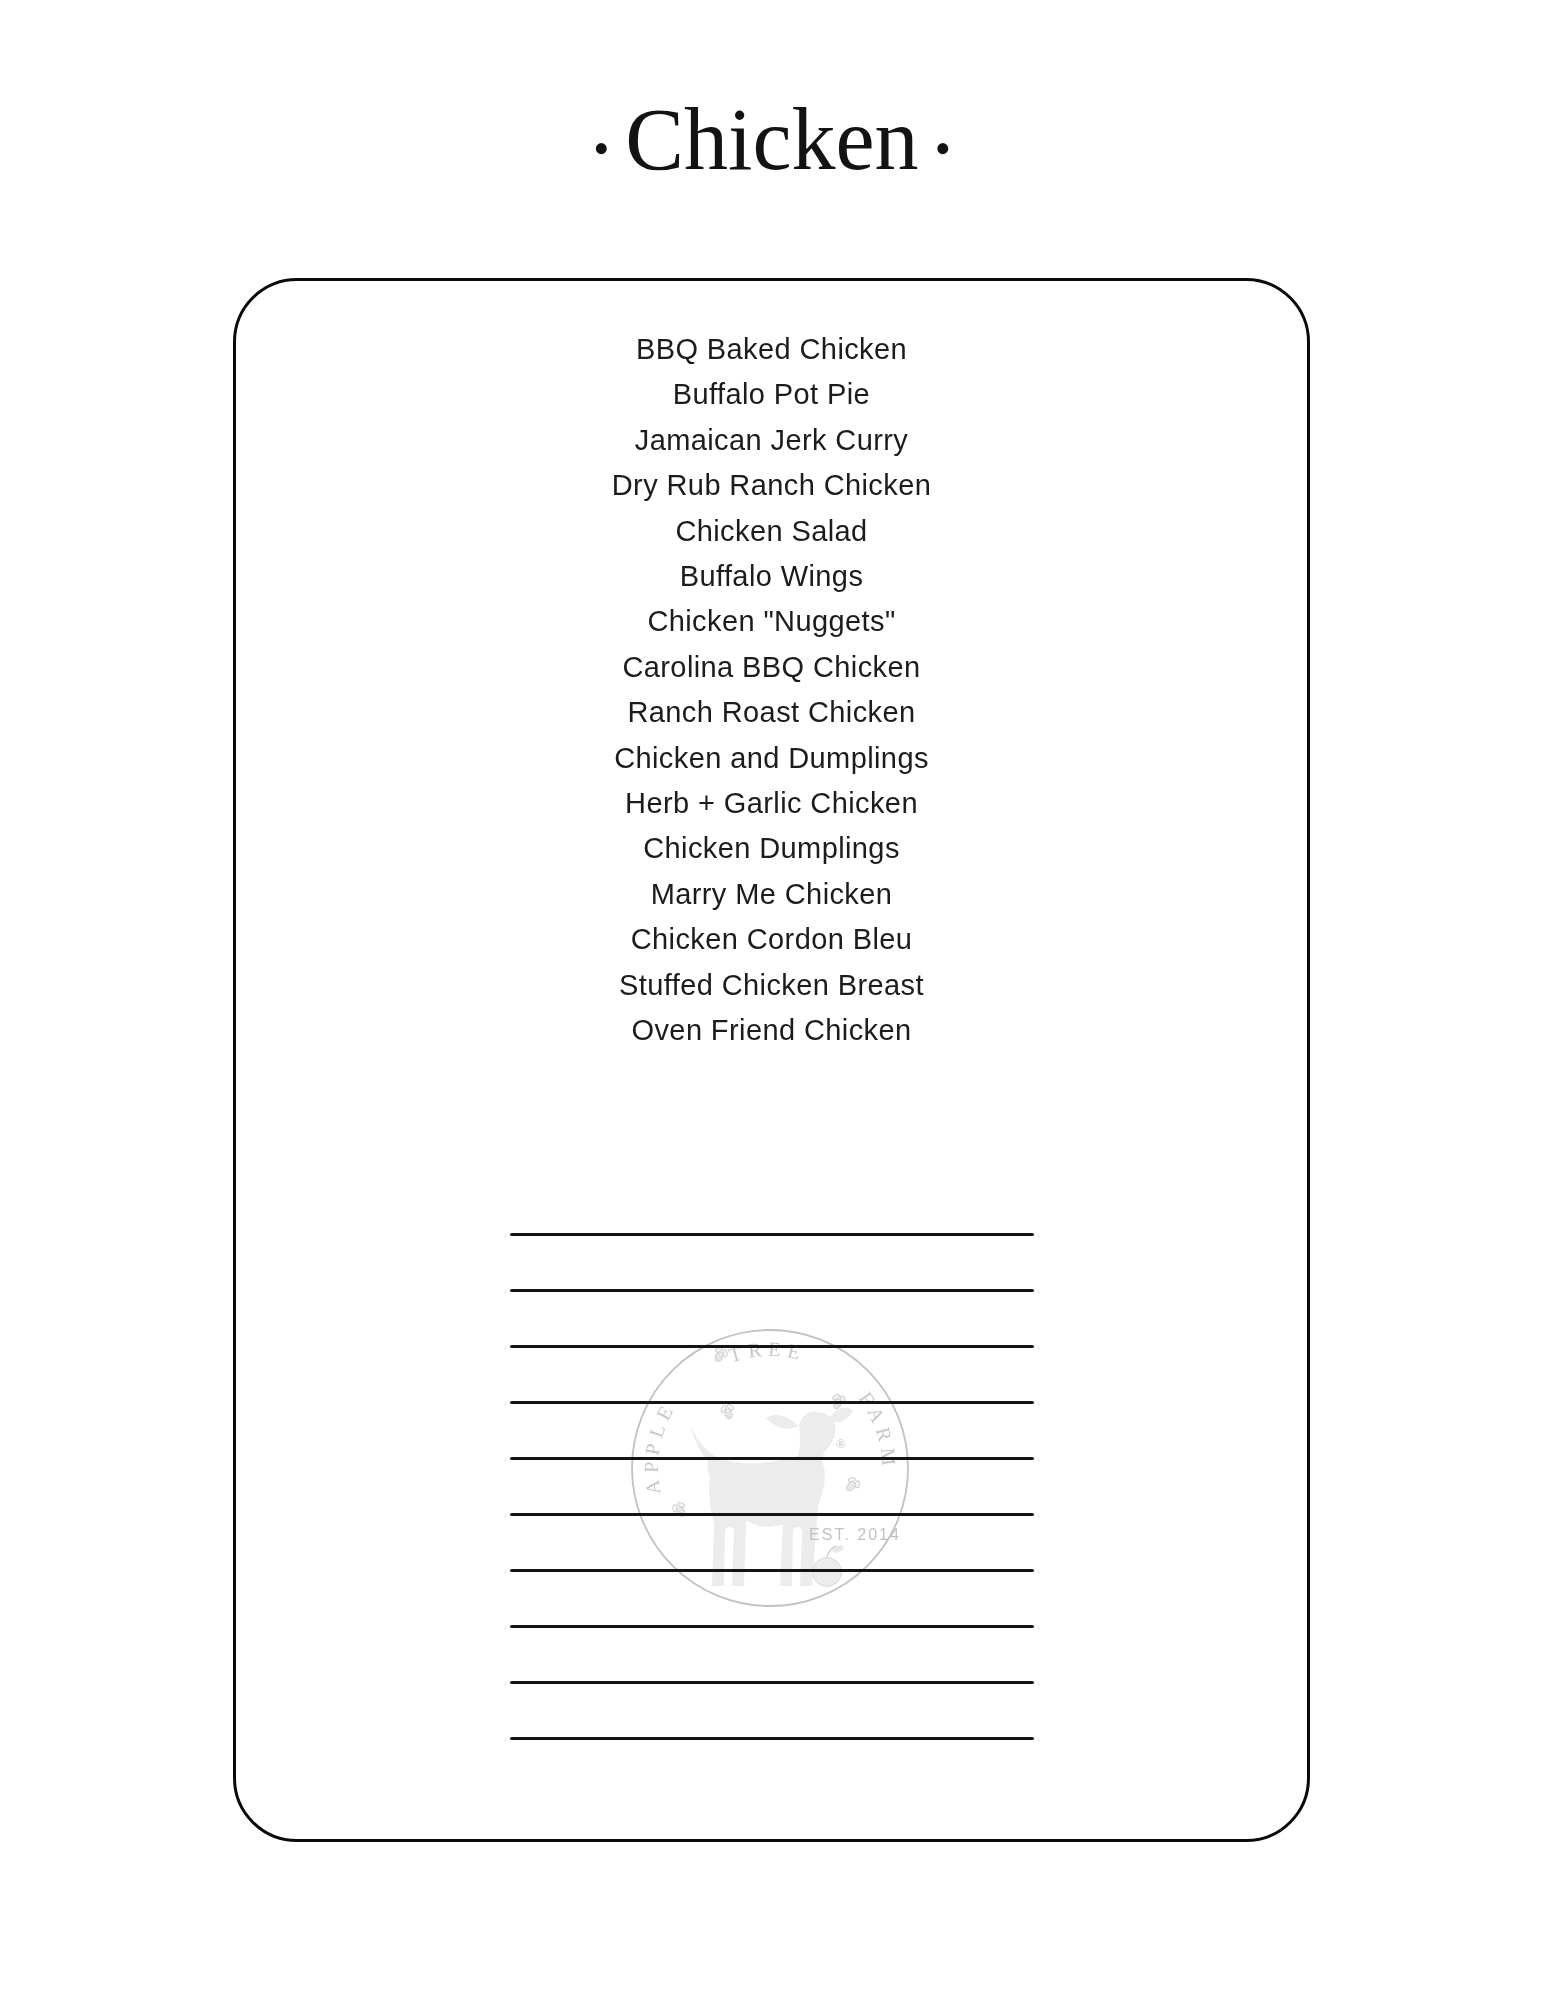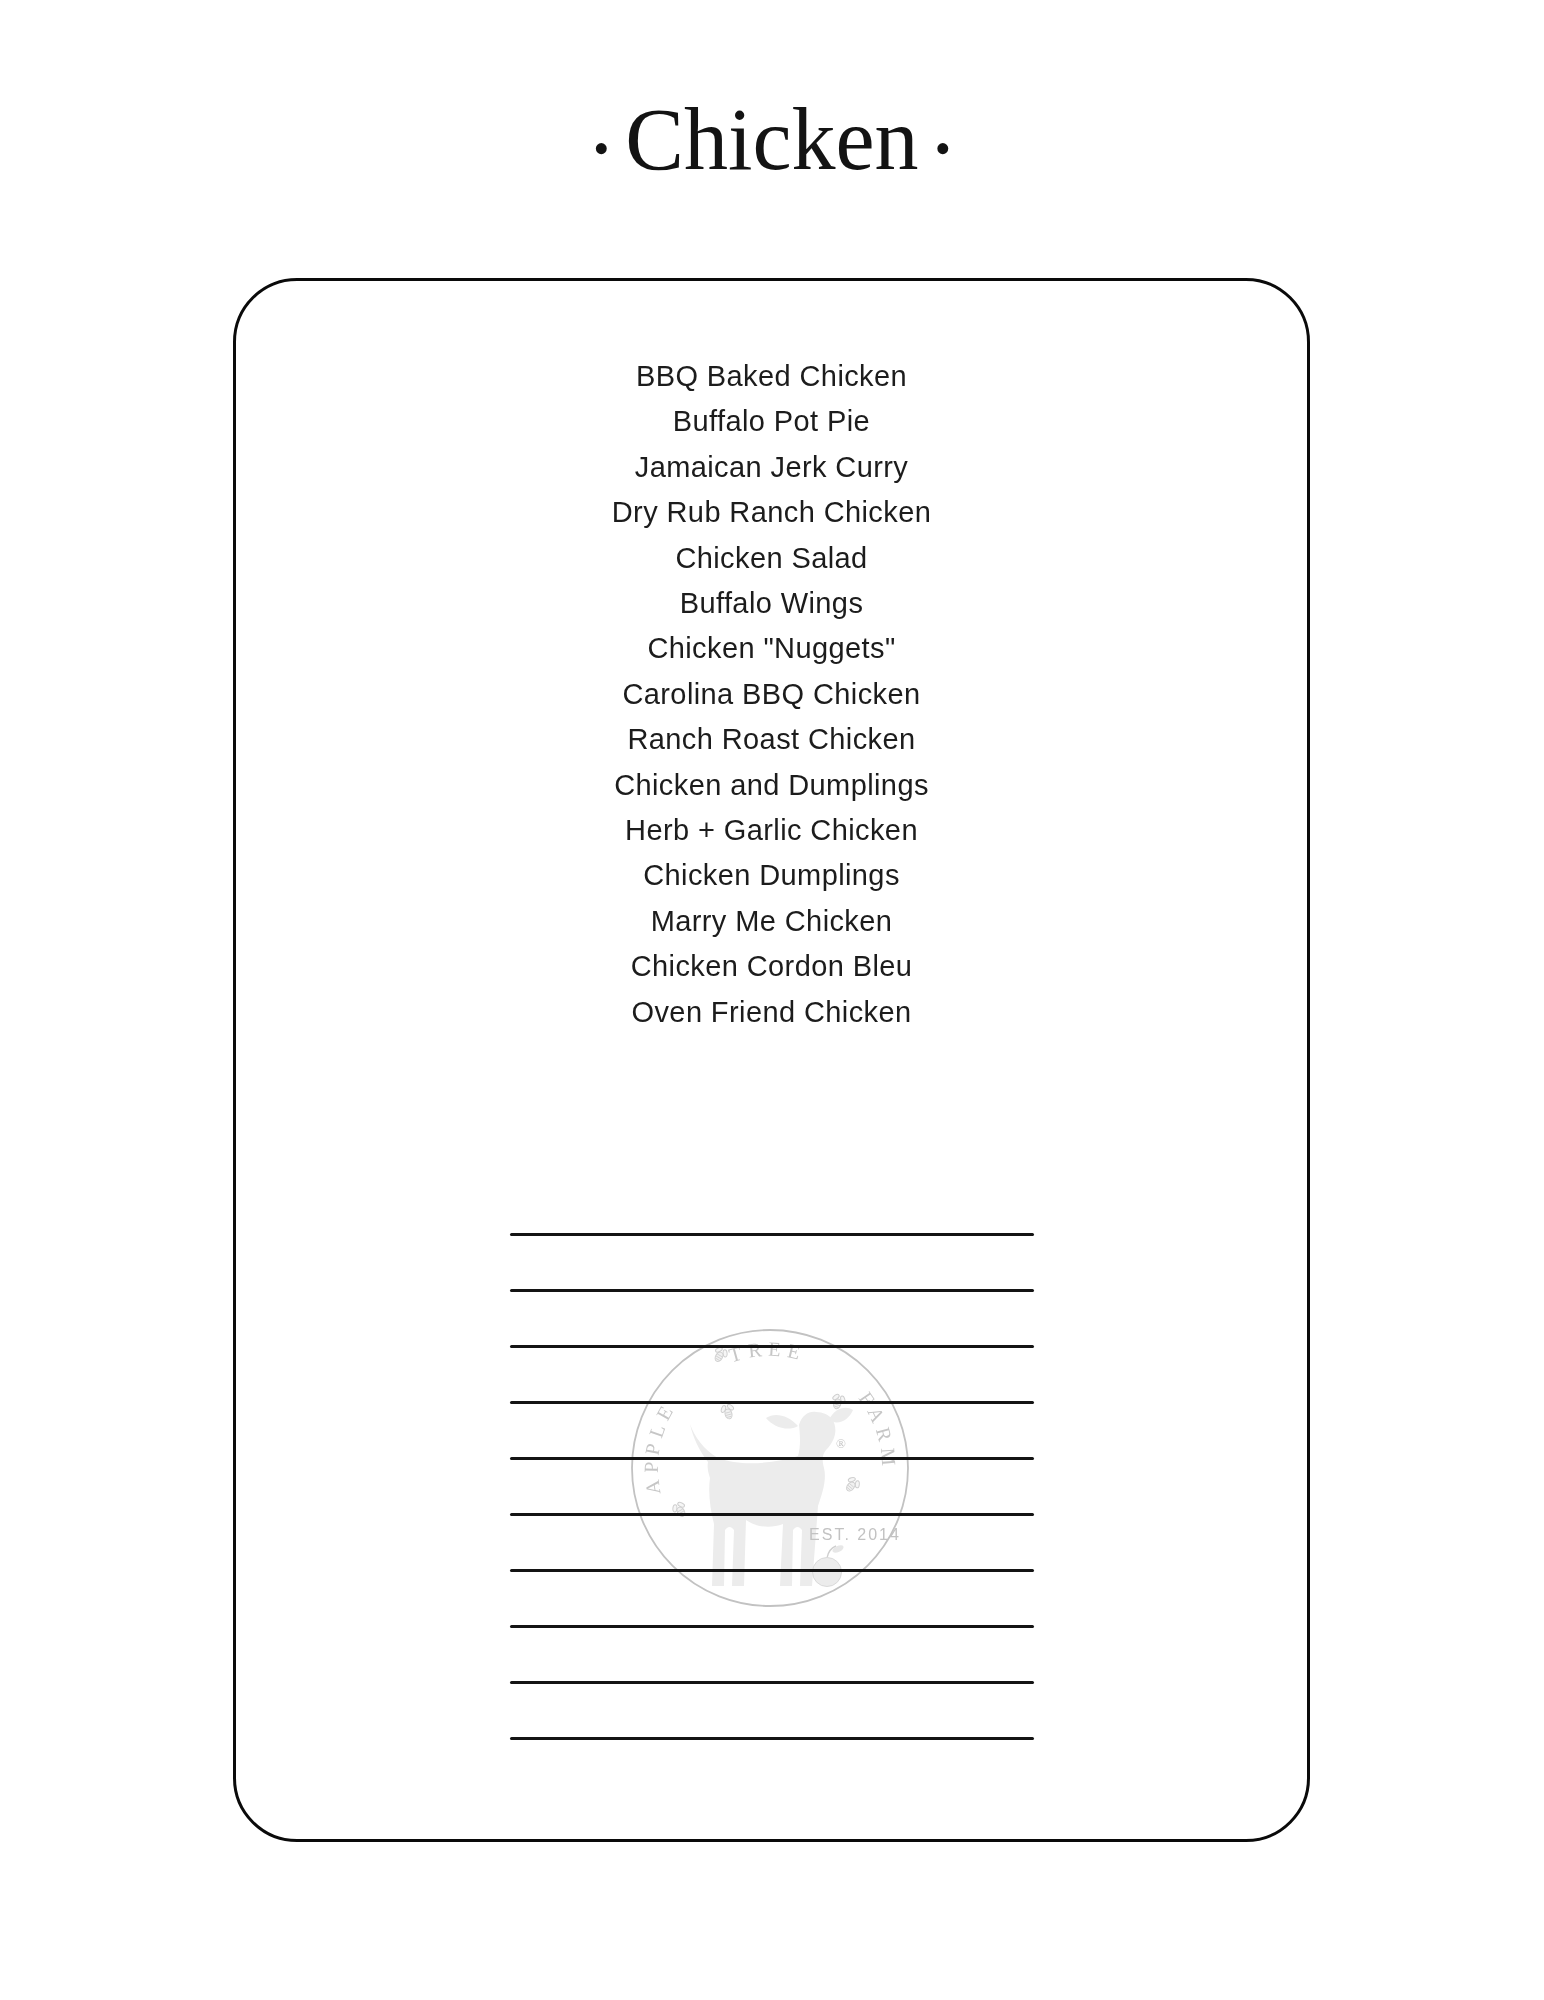--- a/index.html
+++ b/index.html
@@ -13,21 +13,21 @@
     font-family:"Liberation Serif",serif;font-weight:500;
     font-size:88px;line-height:1.1;color:#131313;letter-spacing:0;
   }
   .title .dot{font-size:46px;line-height:1;position:relative;top:9px;}
   .card{
     position:absolute;left:233px;top:278px;width:1077px;height:1564px;
     box-sizing:border-box;border:3.5px solid #0a0a0a;border-radius:64px;
     background:transparent;
   }
   .recipes{
-    position:absolute;left:233px;top:354px;width:1077px;
+    position:absolute;left:233px;top:327px;width:1077px;
     text-align:center;font-size:29px;line-height:45.4px;
     color:#1c1c1c;letter-spacing:0.4px;z-index:3;
   }
   .recipes .recipe{white-space:nowrap;}
   .watermark{
     position:absolute;left:630px;top:1328px;width:280px;height:280px;z-index:1;
   }
   .lines{
     position:absolute;left:510px;top:1233px;width:524px;
     display:flex;flex-direction:column;gap:53px;z-index:2;
@@ -64,20 +64,21 @@
     <div class="recipe">Chicken Salad</div>
     <div class="recipe">Buffalo Wings</div>
     <div class="recipe">Chicken "Nuggets"</div>
     <div class="recipe">Carolina BBQ Chicken</div>
     <div class="recipe">Ranch Roast Chicken</div>
     <div class="recipe">Chicken and Dumplings</div>
     <div class="recipe">Herb + Garlic Chicken</div>
     <div class="recipe">Chicken Dumplings</div>
     <div class="recipe">Marry Me Chicken</div>
     <div class="recipe">Chicken Cordon Bleu</div>
+    <div class="recipe">Stuffed Chicken Breast</div>
     <div class="recipe">Oven Friend Chicken</div>
   </div>
 
   <svg class="watermark" viewBox="0 0 280 280" width="280" height="280" aria-hidden="true">
     <defs>
       <path id="arcPath" d="M 36.2 182 A 112 112 0 1 1 243.8 182" fill="none"></path>
       <g id="beeShape">
         <ellipse cx="-3.6" cy="-4" rx="2" ry="3.6" fill="#f6f6f6" stroke="#cfcfcf" stroke-width="1" transform="rotate(35 -3.6 -4)"></ellipse>
         <ellipse cx="3.6" cy="-4" rx="2" ry="3.6" fill="#f6f6f6" stroke="#cfcfcf" stroke-width="1" transform="rotate(-35 3.6 -4)"></ellipse>
         <ellipse cx="0" cy="2" rx="3.4" ry="5" fill="#f1f1f1" stroke="#cfcfcf" stroke-width="1"></ellipse>

